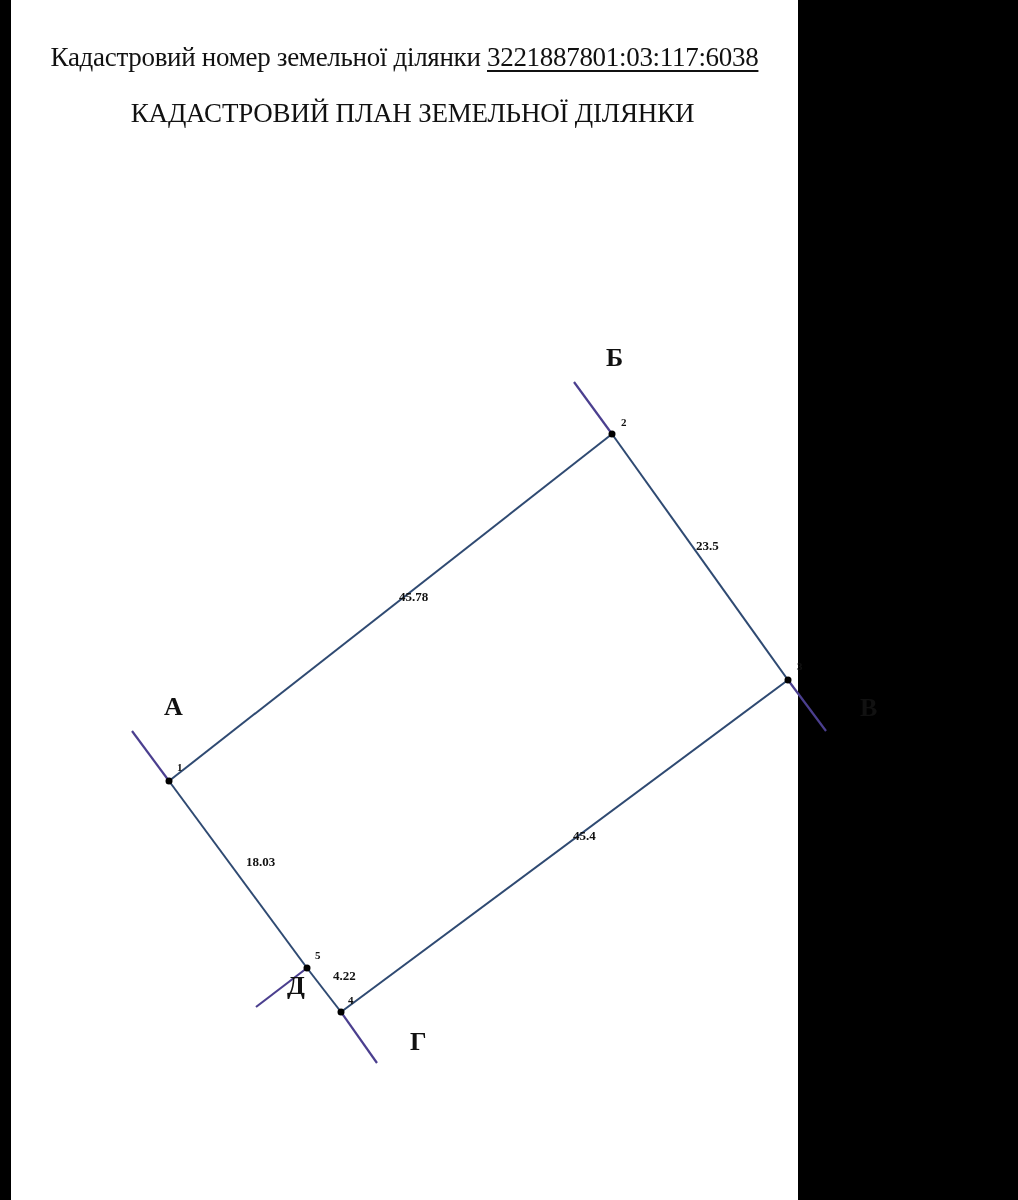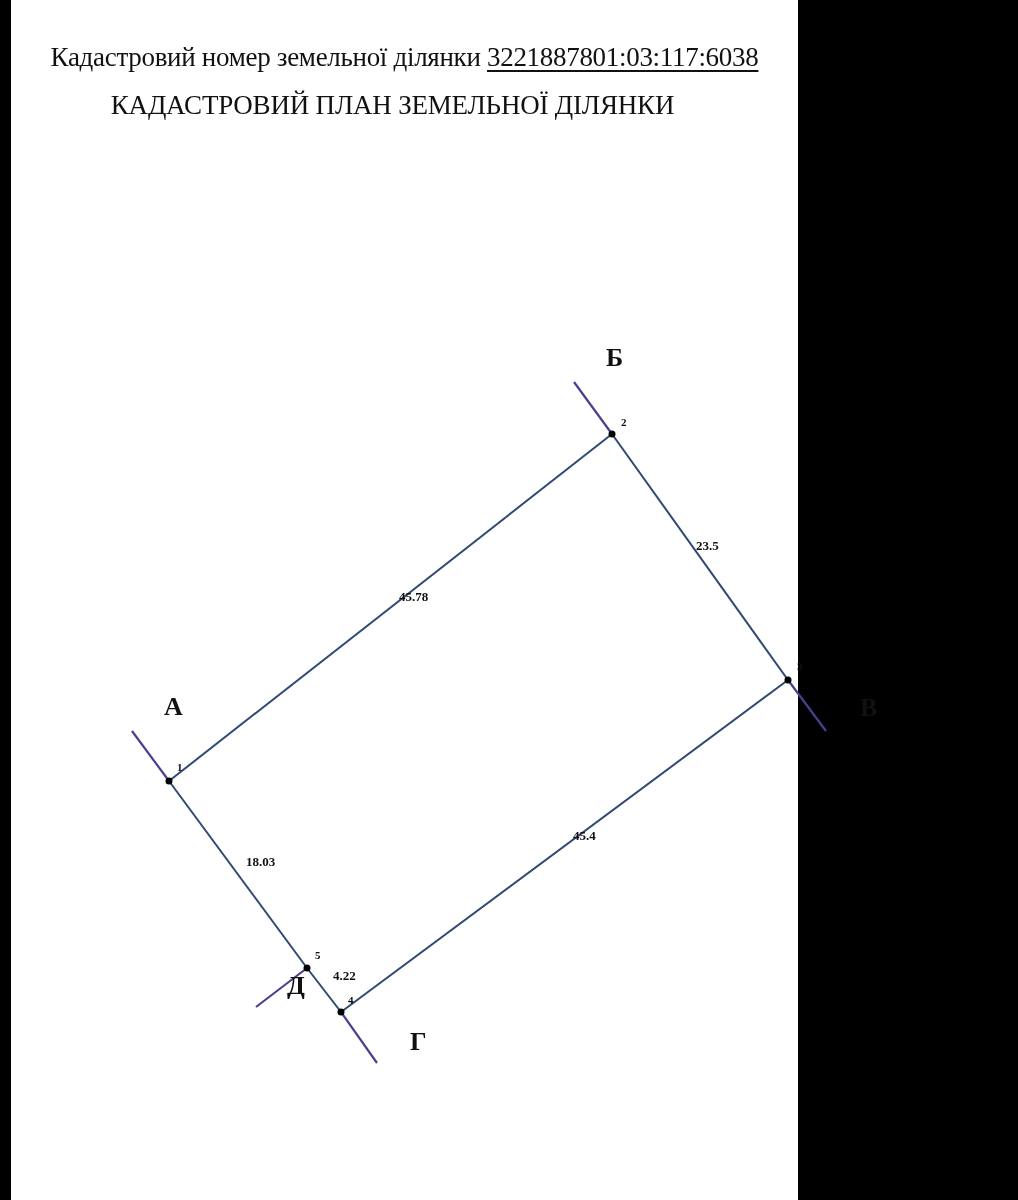--- a/index.html
+++ b/index.html
@@ -30,24 +30,25 @@
       top: 42px;
       font-size: 27px;
       letter-spacing: -0.3px;
     }
     .cadastral-line .num {
       text-decoration: underline;
       text-decoration-thickness: 2px;
       text-underline-offset: 4px;
     }
     .title-line {
-      top: 90px;
+      top: 98px;
       font-size: 27px;
       letter-spacing: -0.2px;
       left: -12px;
+      padding-left: 20px;
     }
     svg.plan {
       position: absolute;
       left: -11px;
       top: 0;
       width: 1018px;
       height: 1200px;
     }
     .plan text {
       font-family: "Liberation Serif", "DejaVu Serif", serif;

